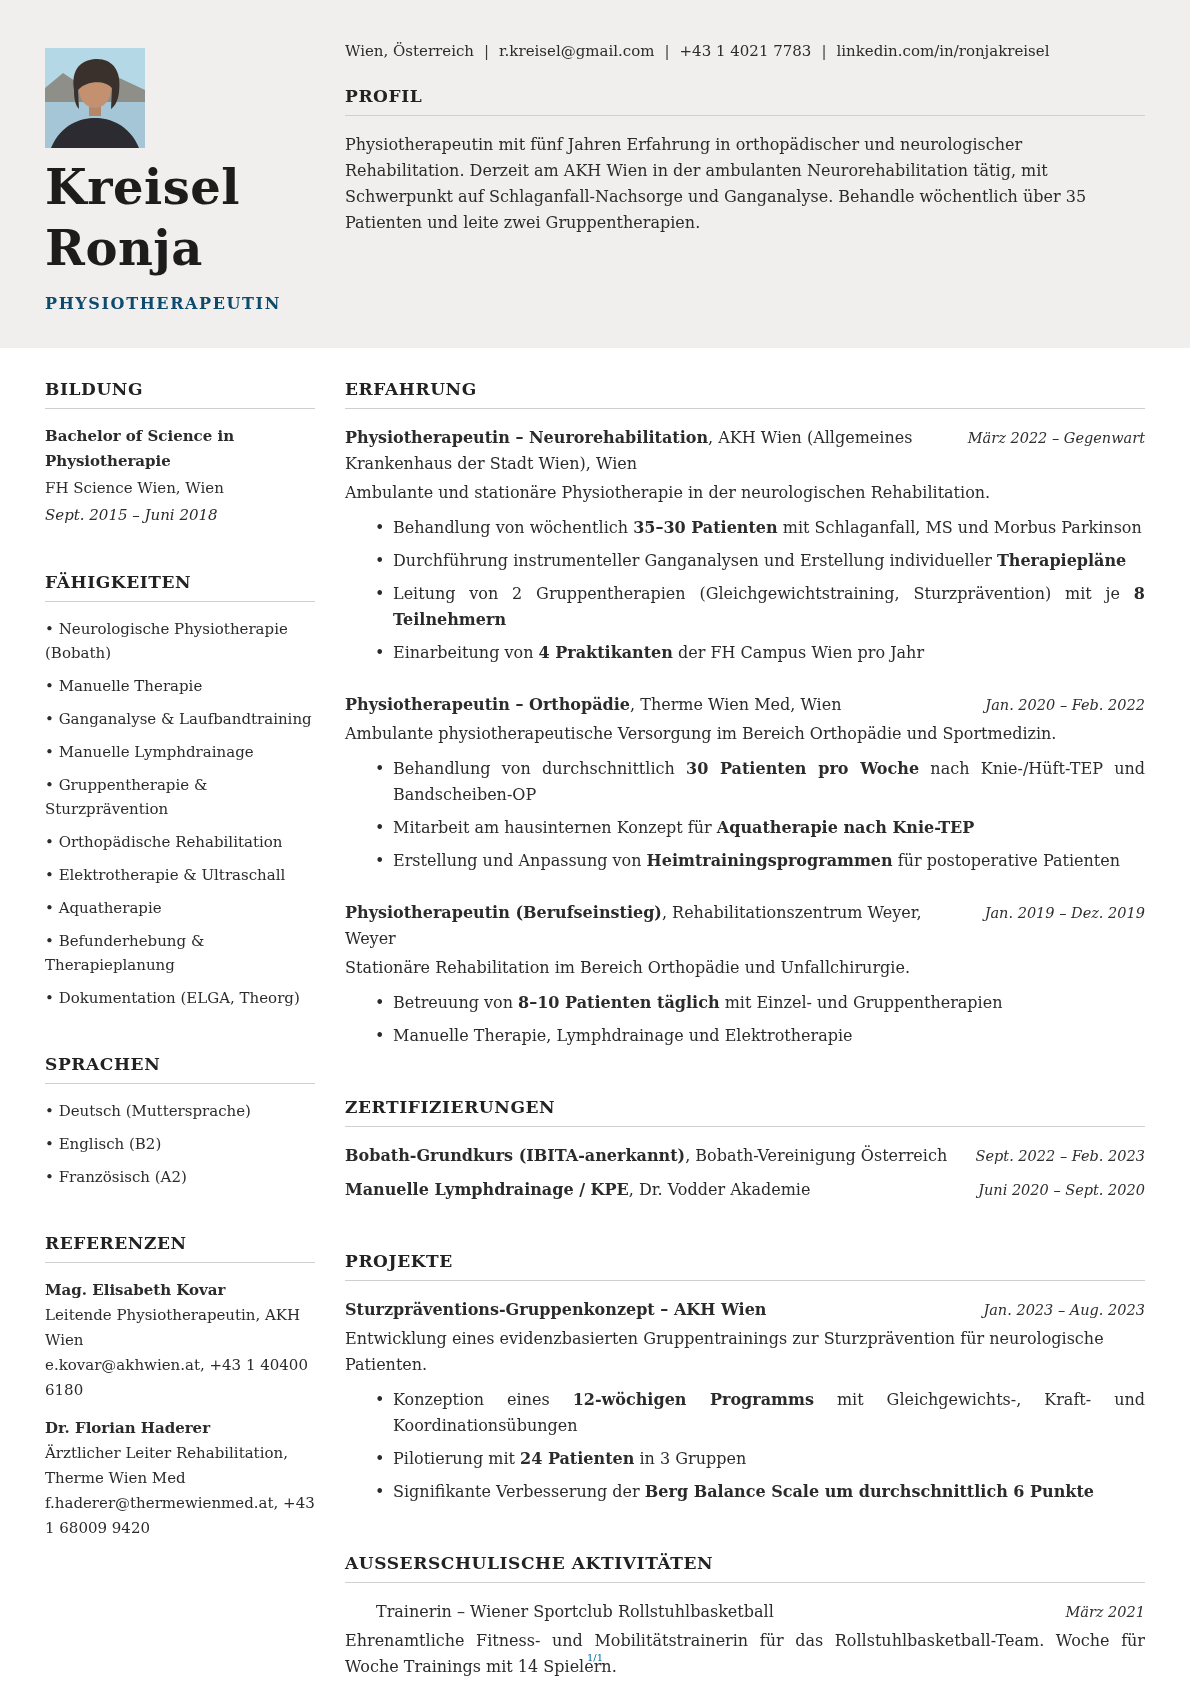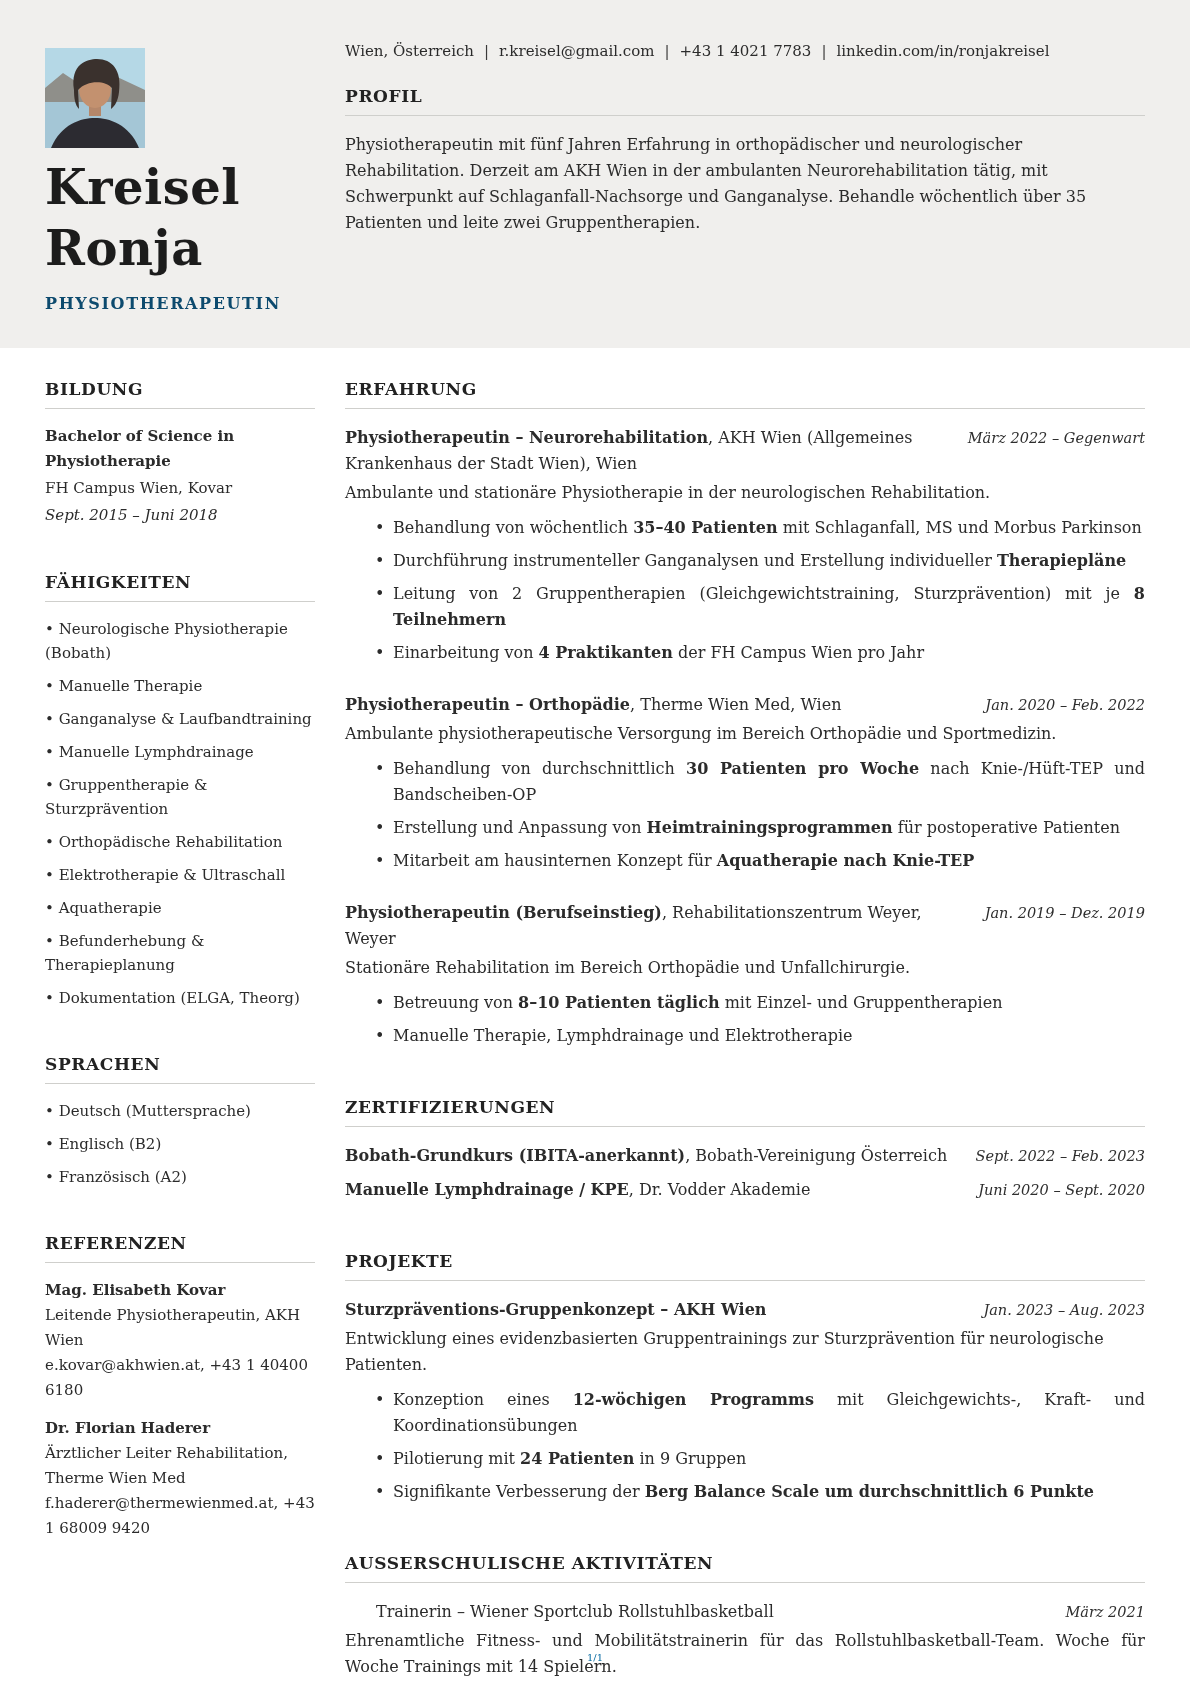--- a/index.html
+++ b/index.html
@@ -124,21 +124,21 @@
     </div>
   </header>
 
   <div class="content">
 
     <aside class="sidebar">
 
       <section>
         <h2 class="sec">BILDUNG</h2>
         <div class="edu-degree">Bachelor of Science in Physiotherapie</div>
-        <div class="edu-school">FH Campus Wien, Kovar</div>
+        <div class="edu-school">FH Science Wien, Wien</div>
         <div class="edu-dates">Sept. 2015 – Juni 2018</div>
       </section>
 
       <section>
         <h2 class="sec">FÄHIGKEITEN</h2>
         <div class="skill">Neurologische Physiotherapie (Bobath)</div>
         <div class="skill">Manuelle Therapie</div>
         <div class="skill">Ganganalyse &amp; Laufbandtraining</div>
         <div class="skill">Manuelle Lymphdrainage</div>
         <div class="skill">Gruppentherapie &amp; Sturzprävention</div>
@@ -177,37 +177,37 @@
       <section>
         <h2 class="sec">ERFAHRUNG</h2>
 
         <article class="job">
           <div class="row">
             <div class="jtitle"><span style="font-weight: bold;">Physiotherapeutin – Neurorehabilitation</span><span>, AKH Wien (Allgemeines Krankenhaus der Stadt Wien), Wien</span></div>
             <div class="date">März 2022 – Gegenwart</div>
           </div>
           <p class="summary">Ambulante und stationäre Physiotherapie in der neurologischen Rehabilitation.</p>
           <ul class="bullets">
-            <li><span>Behandlung von wöchentlich </span><span style="font-weight: bold;">35–40 Patienten</span><span> mit Schlaganfall, MS und Morbus Parkinson</span></li>
+            <li><span>Behandlung von wöchentlich </span><span style="font-weight: bold;">35–30 Patienten</span><span> mit Schlaganfall, MS und Morbus Parkinson</span></li>
             <li><span>Durchführung instrumenteller Ganganalysen und Erstellung individueller </span><span style="font-weight: bold;">Therapiepläne</span></li>
             <li><span>Leitung von 2 Gruppentherapien (Gleichgewichtstraining, Sturzprävention) mit je </span><span style="font-weight: bold;">8 Teilnehmern</span></li>
             <li><span>Einarbeitung von </span><span style="font-weight: bold;">4 Praktikanten</span><span> der FH Campus Wien pro Jahr</span></li>
           </ul>
         </article>
 
         <article class="job">
           <div class="row">
             <div class="jtitle"><span style="font-weight: bold;">Physiotherapeutin – Orthopädie</span><span>, Therme Wien Med, Wien</span></div>
             <div class="date">Jan. 2020 – Feb. 2022</div>
           </div>
           <p class="summary">Ambulante physiotherapeutische Versorgung im Bereich Orthopädie und Sportmedizin.</p>
           <ul class="bullets">
             <li><span>Behandlung von durchschnittlich </span><span style="font-weight: bold;">30 Patienten pro Woche</span><span> nach Knie-/Hüft-TEP und Bandscheiben-OP</span></li>
+            <li><span>Mitarbeit am hausinternen Konzept für </span><span style="font-weight: bold;">Aquatherapie nach Knie-TEP</span></li>
             <li><span>Erstellung und Anpassung von </span><span style="font-weight: bold;">Heimtrainingsprogrammen</span><span> für postoperative Patienten</span></li>
-            <li><span>Mitarbeit am hausinternen Konzept für </span><span style="font-weight: bold;">Aquatherapie nach Knie-TEP</span></li>
           </ul>
         </article>
 
         <article class="job">
           <div class="row">
             <div class="jtitle"><span style="font-weight: bold;">Physiotherapeutin (Berufseinstieg)</span><span>, Rehabilitationszentrum Weyer, Weyer</span></div>
             <div class="date">Jan. 2019 – Dez. 2019</div>
           </div>
           <p class="summary">Stationäre Rehabilitation im Bereich Orthopädie und Unfallchirurgie.</p>
           <ul class="bullets">
@@ -232,21 +232,21 @@
       <section>
         <h2 class="sec">PROJEKTE</h2>
         <article class="job">
           <div class="row">
             <div class="jtitle"><span style="font-weight: bold;">Sturzpräventions-Gruppenkonzept – AKH Wien</span></div>
             <div class="date">Jan. 2023 – Aug. 2023</div>
           </div>
           <p class="summary">Entwicklung eines evidenzbasierten Gruppentrainings zur Sturzprävention für neurologische Patienten.</p>
           <ul class="bullets">
             <li><span>Konzeption eines </span><span style="font-weight: bold;">12-wöchigen Programms</span><span> mit Gleichgewichts-, Kraft- und Koordinationsübungen</span></li>
-            <li><span>Pilotierung mit </span><span style="font-weight: bold;">24 Patienten</span><span> in 9 Gruppen</span></li>
+            <li><span>Pilotierung mit </span><span style="font-weight: bold;">24 Patienten</span><span> in 3 Gruppen</span></li>
             <li><span>Signifikante Verbesserung der </span><span style="font-weight: bold;">Berg Balance Scale um durchschnittlich 6 Punkte</span></li>
           </ul>
         </article>
       </section>
 
       <section>
         <h2 class="sec">AUSSERSCHULISCHE AKTIVITÄTEN</h2>
         <article class="activity">
           <div class="row">
             <div class="jtitle"><span style="font-weight: normal; margin-left: 31px;">Trainerin – Wiener Sportclub Rollstuhlbasketball</span></div>

